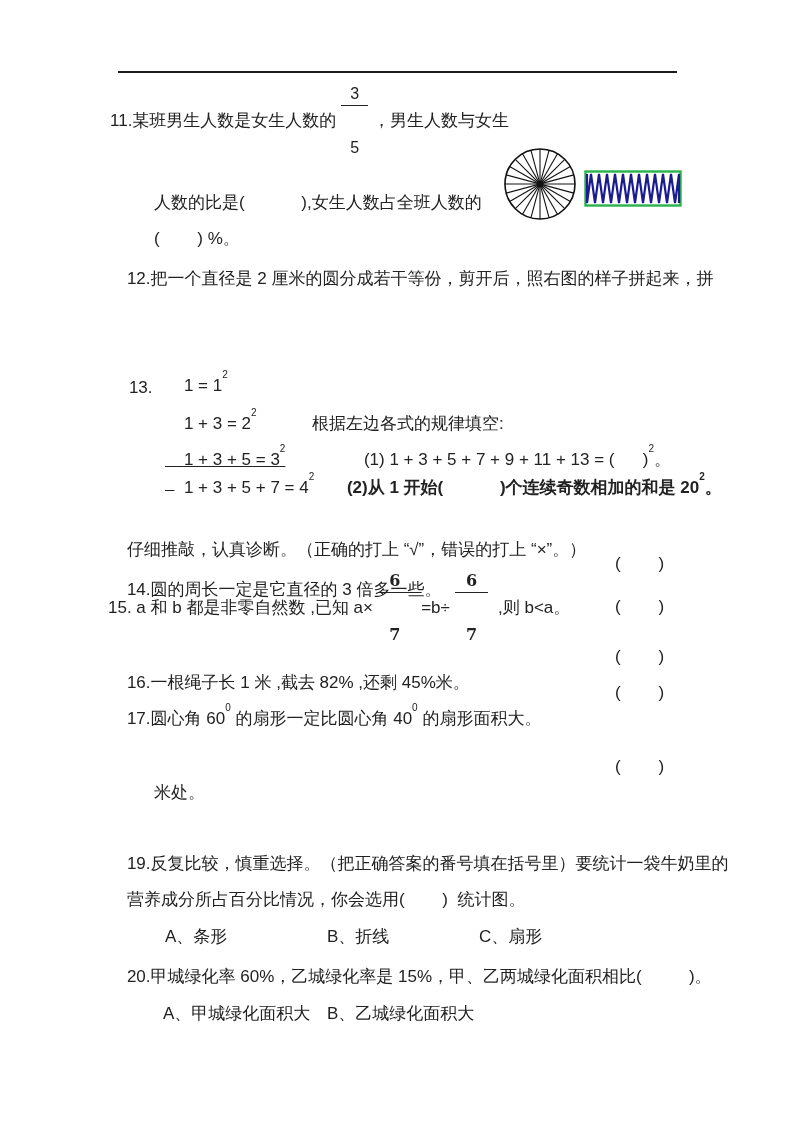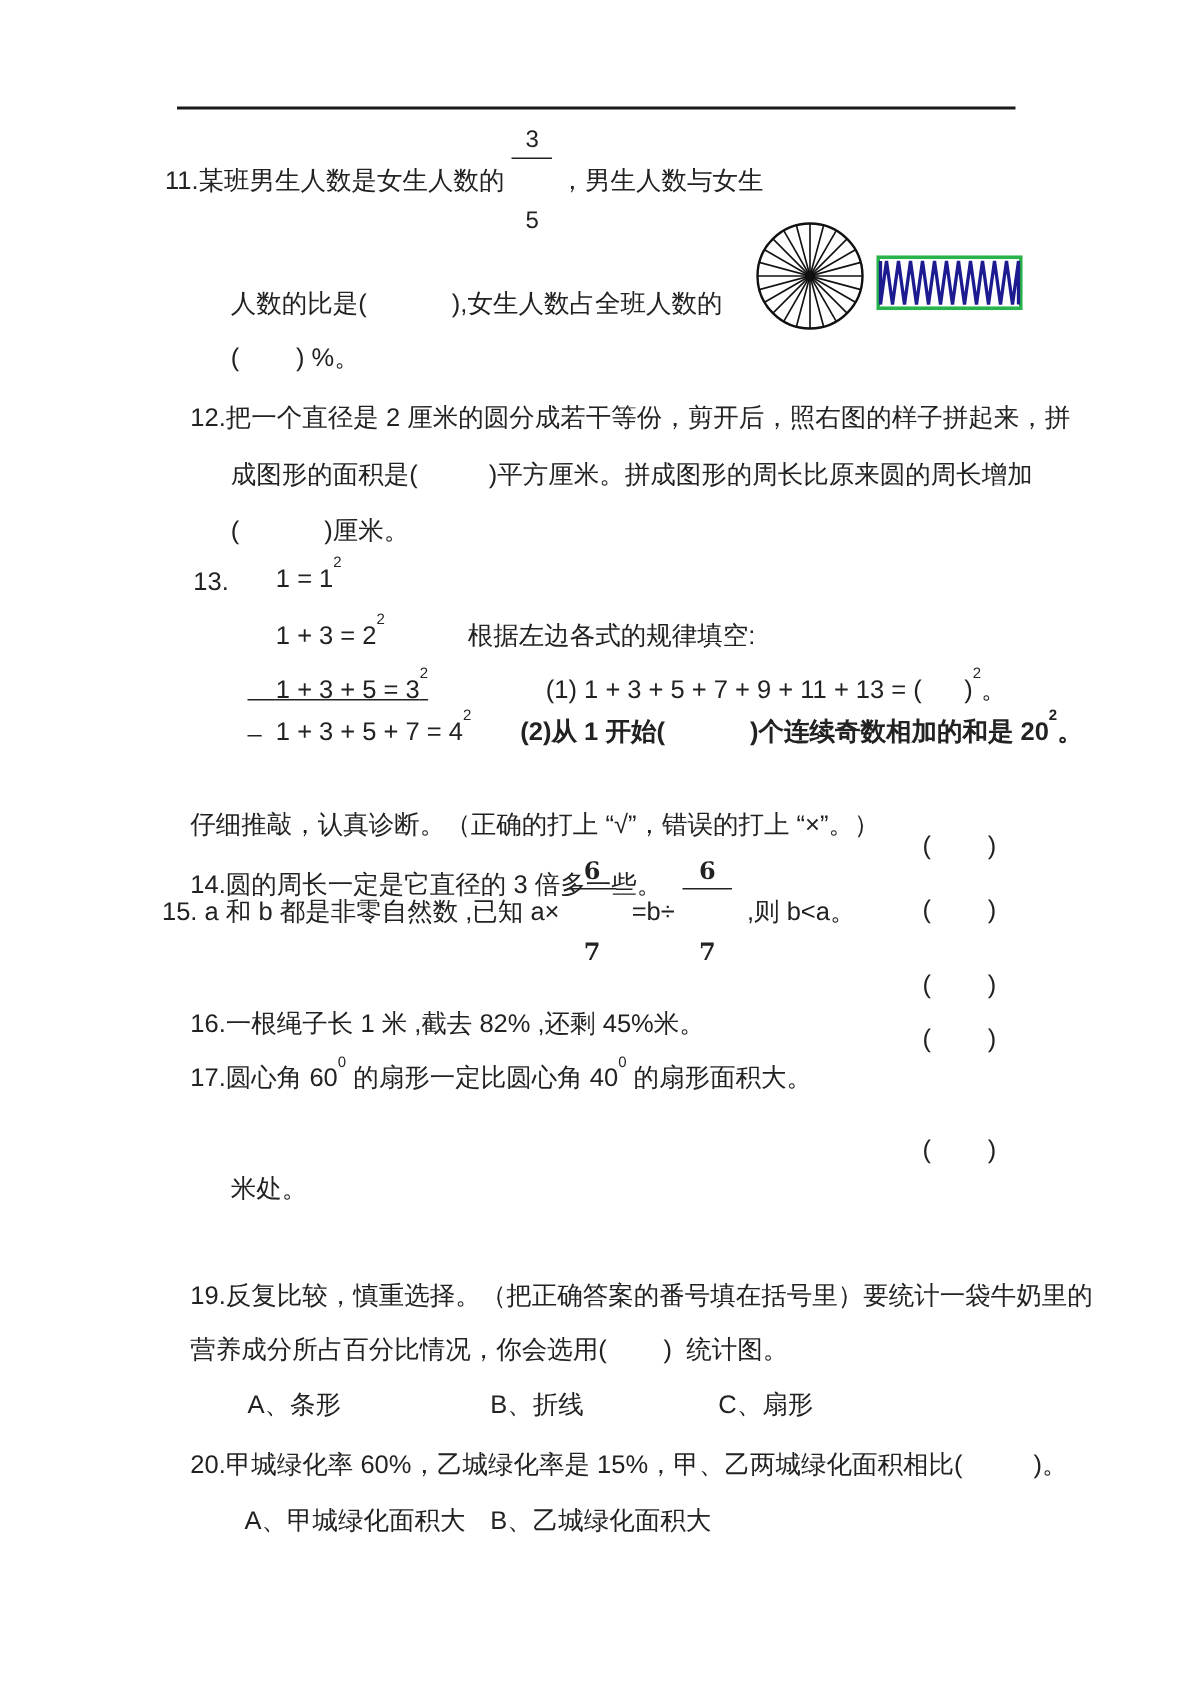--- a/index.html
+++ b/index.html
@@ -58,26 +58,20 @@
     <circle cx="37" cy="37" r="3.5" fill="#111"></circle>
   </svg>
 
   <svg style="left:584px;top:170px;" width="98" height="37" viewBox="0 0 98 37">
     <rect x="1.5" y="1.5" width="95" height="34" fill="none" stroke="#2ab24b" stroke-width="2.4"></rect>
     <polyline fill="none" stroke="#1c1c90" stroke-width="2.2" points="3,4 3,33 7,4 11,33 15,4 19,33 23,4 27,33 31,4 35,33 39,4 43,33 47,4 51,33 55,4 59,33 63,4 67,33 71,4 75,33 79,4 83,33 87,4 91,33 95,4 95,33"></polyline>
   </svg>
 
   <div class="ln" style="left:108px;top:243px;">
     <span>12.把一个直径是 2 厘米的圆分成若干等份，剪开后，照右图的样子拼起来，拼</span>
-  </div>
-  <div class="ln" style="left:135px;top:281px;">
-    <span>成图形的面积是(          )平方厘米。拼成图形的周长比原来圆的周长增加</span>
-  </div>
-  <div class="ln" style="left:135px;top:318px;">
-    <span>(            )厘米。</span>
   </div>
 
   <div class="ln" style="left:110px;top:352px;">
     <span>13.</span>
   </div>
   <div class="ln" style="left:165px;top:350px;">
     <span>1 = 1</span><sup class="s">2</sup>
   </div>
   <div class="ln" style="left:165px;top:388px;">
     <span>1 + 3 = 2</span><sup class="s">2</sup>

